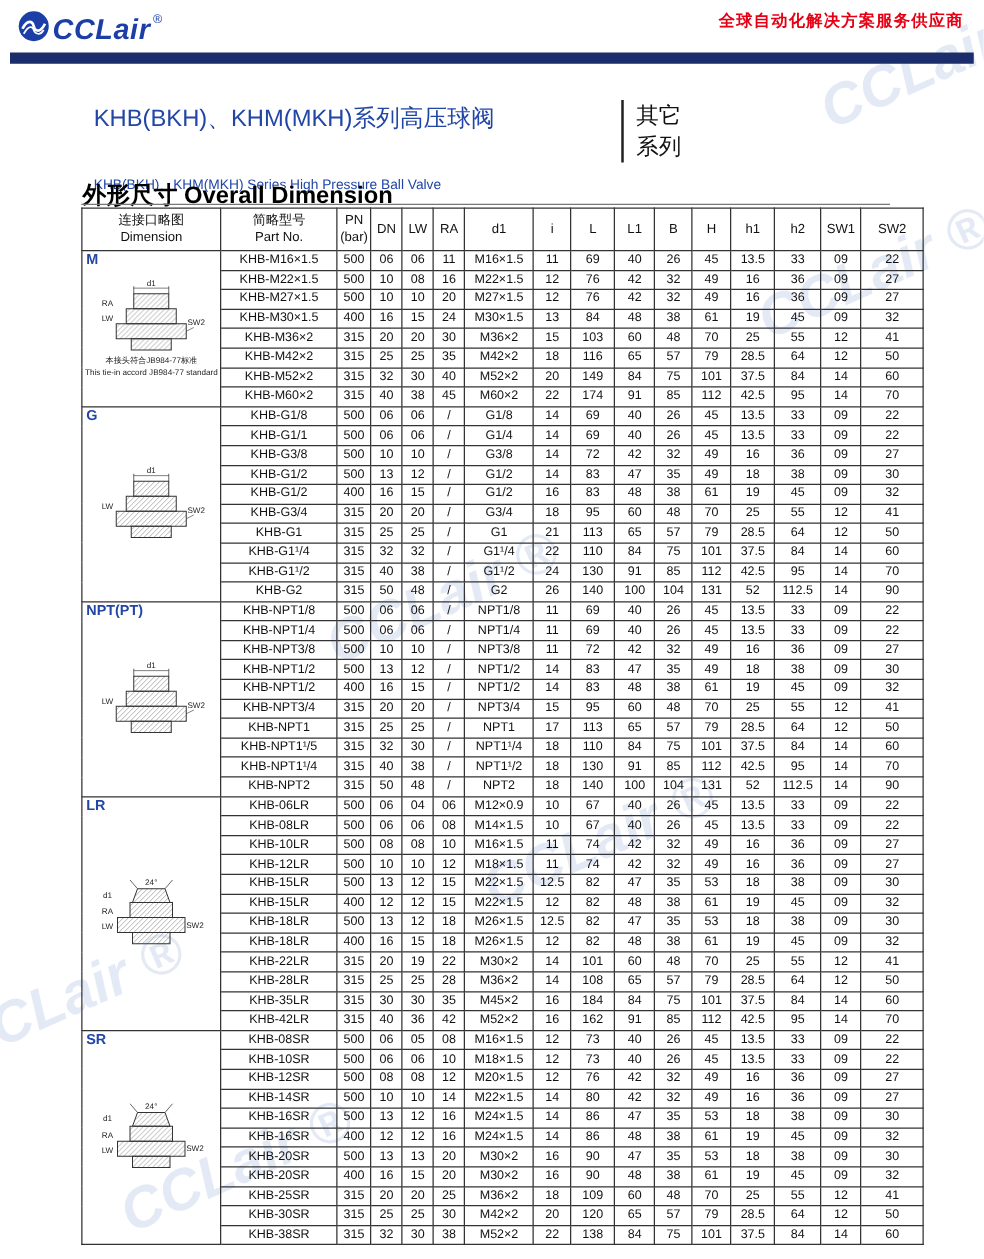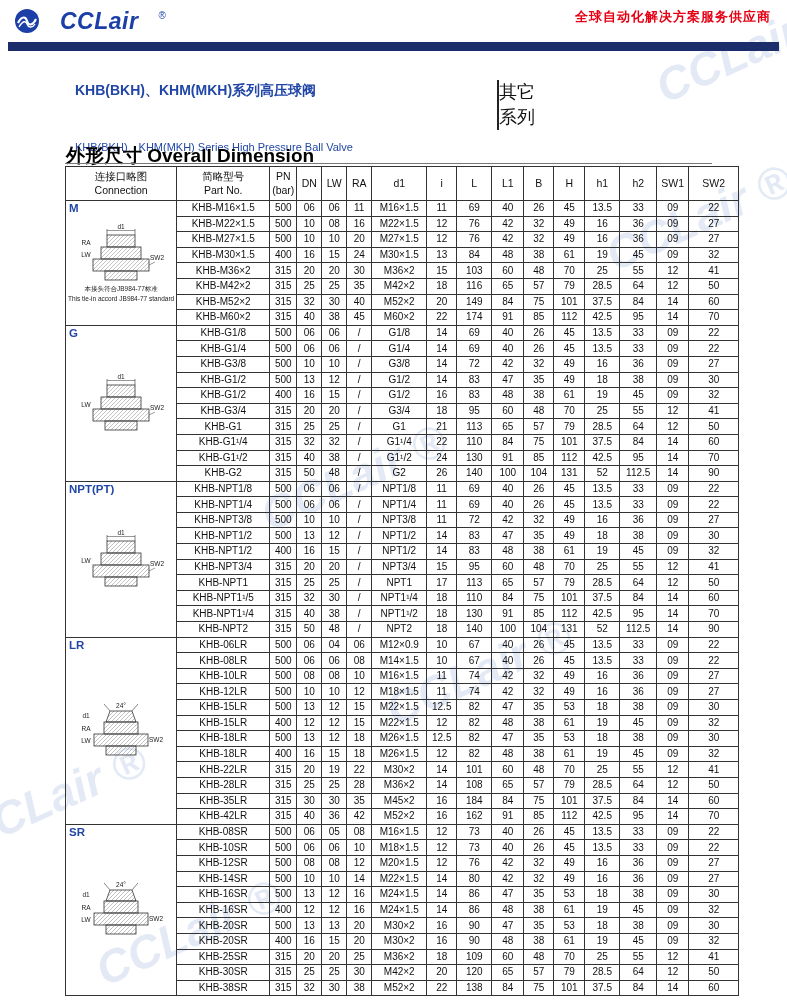--- a/index.html
+++ b/index.html
@@ -1,29 +1,29 @@
 <!DOCTYPE html>
 <html><head>
 <meta charset="utf-8">
 <style>
   html,body{margin:0;padding:0;background:#fff;}
   .page{position:relative;width:787px;height:1007px;background:#fff;overflow:hidden;
         font-family:"Liberation Sans",sans-serif;color:#111;}
 
   
-  .logo{position:absolute;left:14px;top:8px;display:flex;align-items:flex-start;gap:20px;}
+  .logo{position:absolute;left:14px;top:8px;display:flex;align-items:center;gap:2px;}
   .logo-text{font-size:23px;font-weight:bold;font-style:italic;color:#1b3fa6;letter-spacing:.5px;}
   .logo-reg{font-size:10px;color:#1b3fa6;align-self:flex-start;margin-top:2px;}
   .tagline{position:absolute;right:16px;top:8px;color:#e60014;font-size:13px;font-weight:600;letter-spacing:1px;}
   .topbar{position:absolute;left:8px;right:8px;top:42px;height:9px;background:#1b2d6b;}
 
   
-  .title-zh{position:absolute;left:75px;top:82px;font-size:14px;font-weight:bold;color:#2146a6;}
+  .title-zh{position:absolute;left:75px;top:82px;font-size:19px;font-weight:normal;color:#2146a6;}
   .title-en{position:absolute;left:75px;top:110px;font-size:11px;color:#2146a6;margin-top:30px;}
-  .side-series{position:absolute;left:497px;top:80px;border-left:2px solid #222;
+  .side-series{position:absolute;left:497px;top:80px;border-left:2px solid #222;padding-left:10px;
                font-family:"Liberation Serif",serif;font-size:18px;color:#111;line-height:1.4;}
   .sec-title{position:absolute;left:66px;top:143px;font-size:19px;font-weight:bold;color:#000000;}
   .sec-line{position:absolute;left:65px;top:163px;width:647px;border-top:1px solid #777;}
 
   
   #dim-table{position:absolute;left:65px;top:166px;border-collapse:collapse;table-layout:fixed;
              border:1.5px solid #222;}
   #dim-table th,#dim-table td{border:1px solid #333;text-align:center;vertical-align:middle;
              padding:0;color:#111;}
   #dim-table thead th{height:33px;font-size:10.5px;font-weight:400;line-height:1.3;}
@@ -91,21 +91,21 @@
         <col style="width: 31px;">
         <col style="width: 35px;">
         <col style="width: 37px;">
         <col style="width: 32px;">
         <col style="width: 50px;">
       </colgroup>
       <thead>
         <tr>
           <th>
             <div>连接口略图</div>
-            <div>Connection</div>
+            <div>Dimension</div>
           </th>
           <th>
             <div>简略型号</div>
             <div>Part No.</div>
           </th>
           <th>
             <div>PN</div>
             <div>(bar)</div>
           </th>
           <th>
@@ -348,21 +348,21 @@
           <td>69</td>
           <td>40</td>
           <td>26</td>
           <td>45</td>
           <td>13.5</td>
           <td>33</td>
           <td>09</td>
           <td>22</td>
         </tr>
         <tr>
-          <td>KHB-G1/4</td>
+          <td>KHB-G1/1</td>
           <td>500</td>
           <td>06</td>
           <td>06</td>
           <td>/</td>
           <td>G1/4</td>
           <td>14</td>
           <td>69</td>
           <td>40</td>
           <td>26</td>
           <td>45</td>

